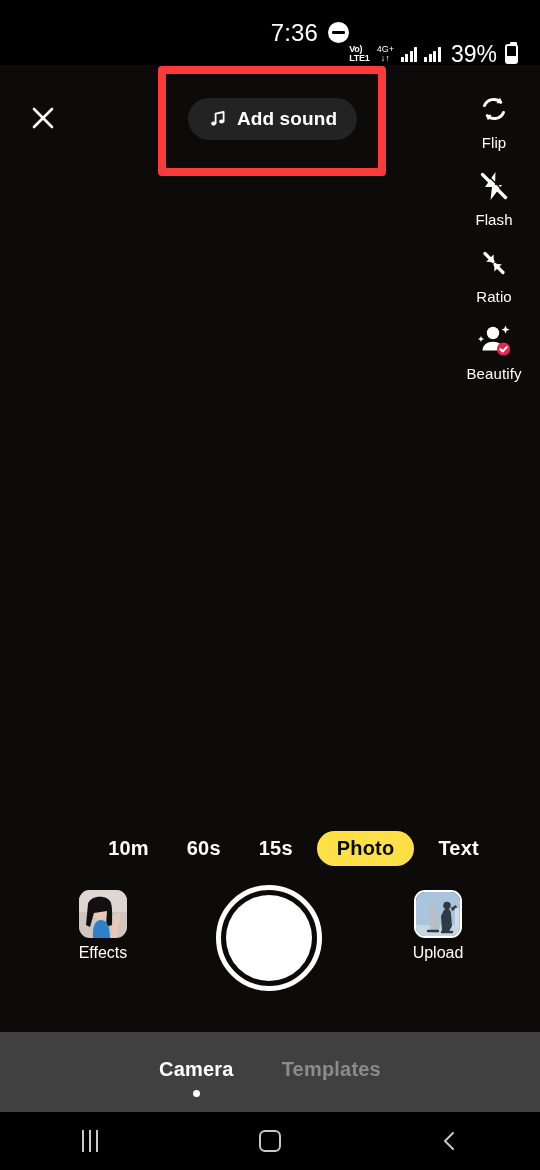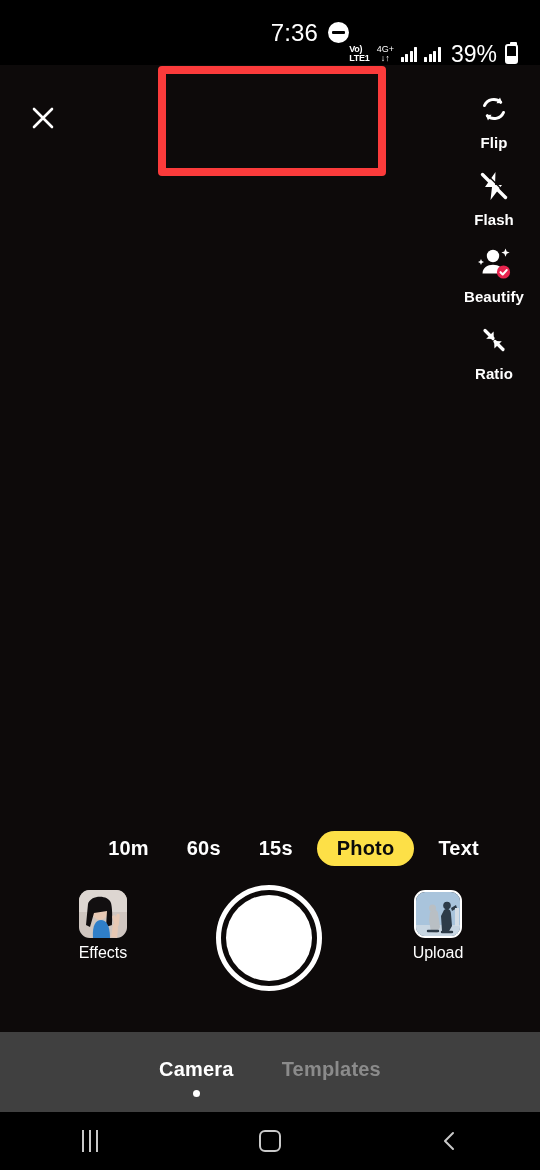--- a/index.html
+++ b/index.html
@@ -112,21 +112,21 @@
   .tool {
     display:flex; flex-direction:column; align-items:center; gap:4px;
     width:92px;
   }
   .tool .glyph {
     width:42px; height:42px;
     display:flex; align-items:center; justify-content:center;
     position:relative;
   }
   .tool .t-label {
-    color:#fff; font-size:15px; font-weight:700; letter-spacing:.1px;
+    color:#fff; font-size:15px; font-weight:400; letter-spacing:.1px;
   }
 
   
   #mode-strip {
     position:absolute; left:0; top:830px;
     width:540px; height:36px;
     display:flex; align-items:center; justify-content:center;
     gap:10px; z-index:5;padding-left:47px;
   }
   .mode {
@@ -244,20 +244,28 @@
   </div>
 
   <div id="viewfinder"></div>
 
   <div id="close-btn">
     <svg width="28" height="28" viewBox="0 0 28 28">
       <path d="M5 5 L23 23 M23 5 L5 23" stroke="#fff" stroke-width="2.6" stroke-linecap="round"></path>
     </svg>
   </div>
 
+  <div id="add-sound-btn">
+    <svg width="20" height="20" viewBox="0 0 20 20">
+      <path d="M7.6 14.2V4.6l8-1.6v9.2" fill="none" stroke="#fff" stroke-width="1.8" stroke-linecap="round" stroke-linejoin="round"></path>
+      <ellipse cx="5.6" cy="14.6" rx="2.5" ry="2.1" fill="#fff"></ellipse>
+      <ellipse cx="13.6" cy="12.5" rx="2.5" ry="2.1" fill="#fff"></ellipse>
+    </svg>
+    <span class="label">Add sound</span>
+  </div>
 
   <div id="annotation-box"></div>
 
   <div id="tool-rail">
 
     <div class="tool">
       <span class="glyph">
         <svg width="36" height="36" viewBox="0 0 36 36">
           <path d="M8.5 14.5a10 10 0 0 1 16.2-3.2" fill="none" stroke="#fff" stroke-width="3" stroke-linecap="round"></path>
           <path d="M27.5 21.5a10 10 0 0 1-16.2 3.2" fill="none" stroke="#fff" stroke-width="3" stroke-linecap="round"></path>
@@ -270,46 +278,46 @@
 
     <div class="tool">
       <span class="glyph">
         <svg width="36" height="36" viewBox="0 0 36 36">
           <path d="M19.5 4L9 19h7l-1.5 13L26 17h-7z" fill="#fff"></path>
           <path d="M6.5 6.5L29.5 29.5" stroke="#fff" stroke-width="3.4" stroke-linecap="round"></path>
           <path d="M6.5 6.5L29.5 29.5" stroke="#0d0a0a" stroke-width="1.4" stroke-linecap="round" transform="translate(2.2,-2.2)"></path>
         </svg>
       </span>
       <span class="t-label">Flash</span>
+    </div>
+
+    <div class="tool">
+      <span class="glyph">
+        <svg width="36" height="36" viewBox="0 0 36 36">
+          <path d="M9 8.5L17 16.5" stroke="#fff" stroke-width="3.2" stroke-linecap="round"></path>
+          <path d="M17.6 9.4l.2 7.6-7.6-.2z" fill="#fff"></path>
+          <path d="M27 27.5L19 19.5" stroke="#fff" stroke-width="3.2" stroke-linecap="round"></path>
+          <path d="M18.4 26.6l-.2-7.6 7.6.2z" fill="#fff"></path>
+        </svg>
+      </span>
+      <span class="t-label">Ratio</span>
     </div>
 
     <div class="tool">
       <span class="glyph">
         <svg width="40" height="36" viewBox="0 0 40 36">
           <circle cx="19" cy="11" r="6.2" fill="#fff"></circle>
           <path d="M8.5 28.5c0-5.6 4.9-8.8 10.5-8.8s10.5 3.2 10.5 8.8z" fill="#fff"></path>
           <path d="M31.5 3.5l1.2 2.9 2.9 1.2-2.9 1.2-1.2 2.9-1.2-2.9L27.4 7.6l2.9-1.2z" fill="#fff"></path>
           <path d="M7 14l.9 2.1 2.1.9-2.1.9L7 20l-.9-2.1L4 17l2.1-.9z" fill="#fff"></path>
           <circle cx="29.5" cy="27" r="6.6" fill="#E8254F"></circle>
           <path d="M26.5 27.2l2.2 2.3 4-4.4" fill="none" stroke="#fff" stroke-width="2.1" stroke-linecap="round" stroke-linejoin="round"></path>
         </svg>
       </span>
       <span class="t-label">Beautify</span>
-    </div>
-
-    <div class="tool">
-      <span class="glyph">
-        <svg width="36" height="36" viewBox="0 0 36 36">
-          <path d="M9 8.5L17 16.5" stroke="#fff" stroke-width="3.2" stroke-linecap="round"></path>
-          <path d="M17.6 9.4l.2 7.6-7.6-.2z" fill="#fff"></path>
-          <path d="M27 27.5L19 19.5" stroke="#fff" stroke-width="3.2" stroke-linecap="round"></path>
-          <path d="M18.4 26.6l-.2-7.6 7.6.2z" fill="#fff"></path>
-        </svg>
-      </span>
-      <span class="t-label">Ratio</span>
     </div>
 
   </div>
 
   <div id="mode-strip">
     <span class="mode">10m</span>
     <span class="mode">60s</span>
     <span class="mode">15s</span>
     <span class="mode active">Photo</span>
     <span class="mode">Text</span>

